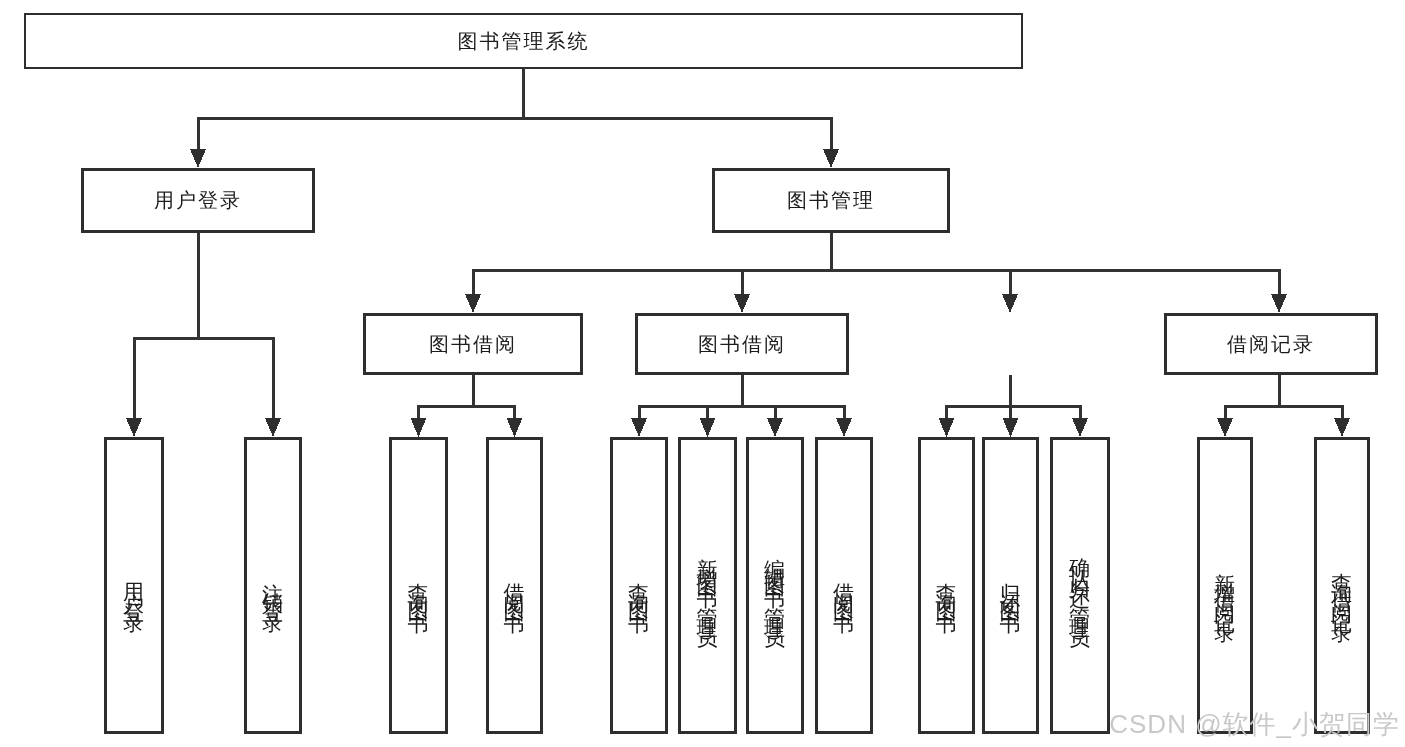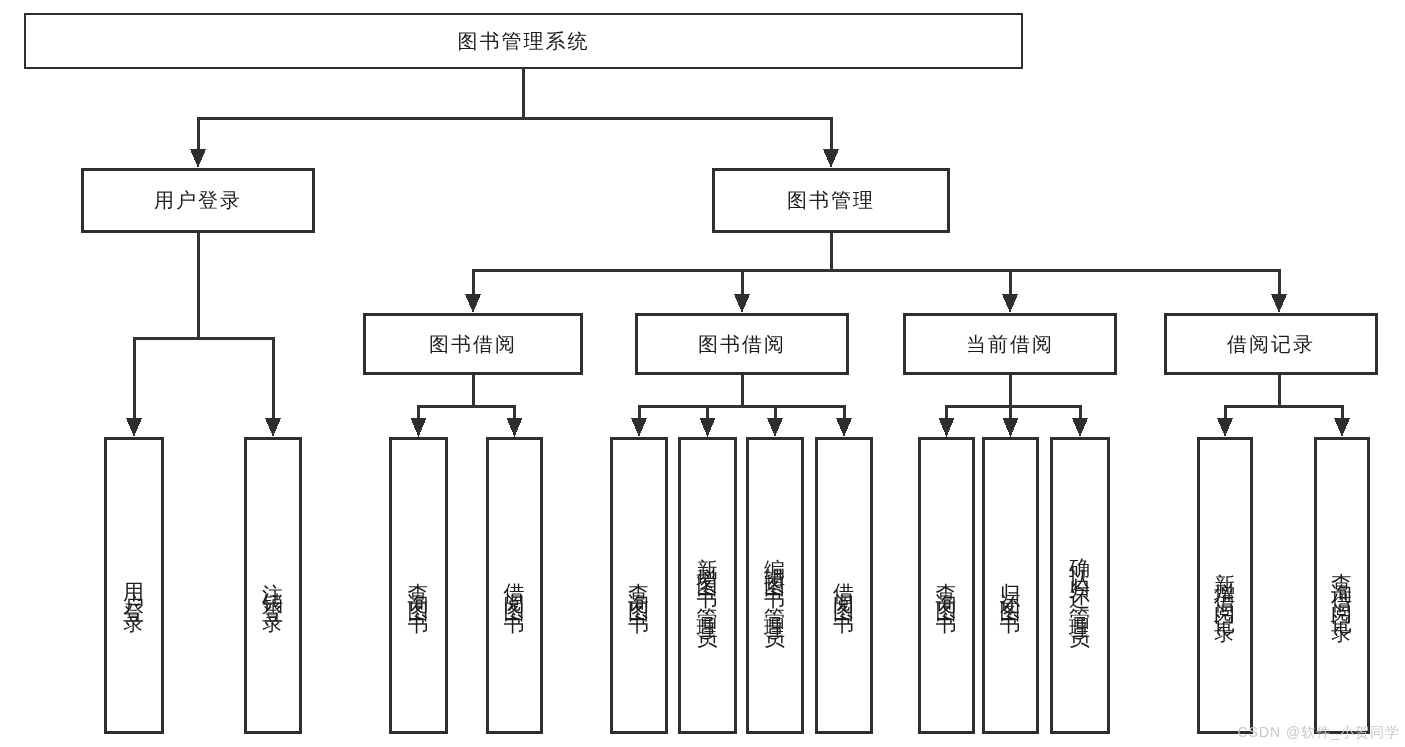--- a/index.html
+++ b/index.html
@@ -52,21 +52,21 @@
     text-orientation: mixed;
     letter-spacing: 10px;
     font-size: 21px;
     line-height: 1;
   }
   .watermark {
     position: absolute;
     right: 5px;
     bottom: 5px;
     color: #c8c8c8;
-    font-size: 14px;
+    font-size: 26px;
     letter-spacing: 1px;
     white-space: nowrap;
   }
 </style>
 </head>
 <body>
 
 <div class="stage">
 
   <svg class="connectors" viewBox="0 0 1405 747" shape-rendering="crispEdges">
@@ -145,21 +145,20 @@
     </g>
   </svg>
 
   <div class="box root" style="left:24px; top:13px; width:999px; height:56px;">图书管理系统</div>
 
   <div class="box" style="left:81px; top:168px; width:234px; height:65px;">用户登录</div>
   <div class="box" style="left:712px; top:168px; width:238px; height:65px;">图书管理</div>
 
   <div class="box" style="left:363px; top:313px; width:220px; height:62px;">图书借阅</div>
   <div class="box" style="left:635px; top:313px; width:214px; height:62px;">图书借阅</div>
-  <div class="box" style="left:903px; top:313px; width:214px; height:62px;">当前借阅</div>
   <div class="box" style="left:1164px; top:313px; width:214px; height:62px;">借阅记录</div>
 
   <div class="box leaf" style="left:104px; top:437px; width:60px; height:297px;">用户登录</div>
   <div class="box leaf" style="left:244px; top:437px; width:58px; height:297px;">注销登录</div>
 
   <div class="box leaf" style="left:389px; top:437px; width:59px; height:297px;">查询图书</div>
   <div class="box leaf" style="left:486px; top:437px; width:57px; height:297px;">借阅图书</div>
 
   <div class="box leaf" style="left:610px; top:437px; width:58px; height:297px;">查询图书</div>
   <div class="box leaf" style="left:678px; top:437px; width:59px; height:297px;">新增图书（管理员）</div>

